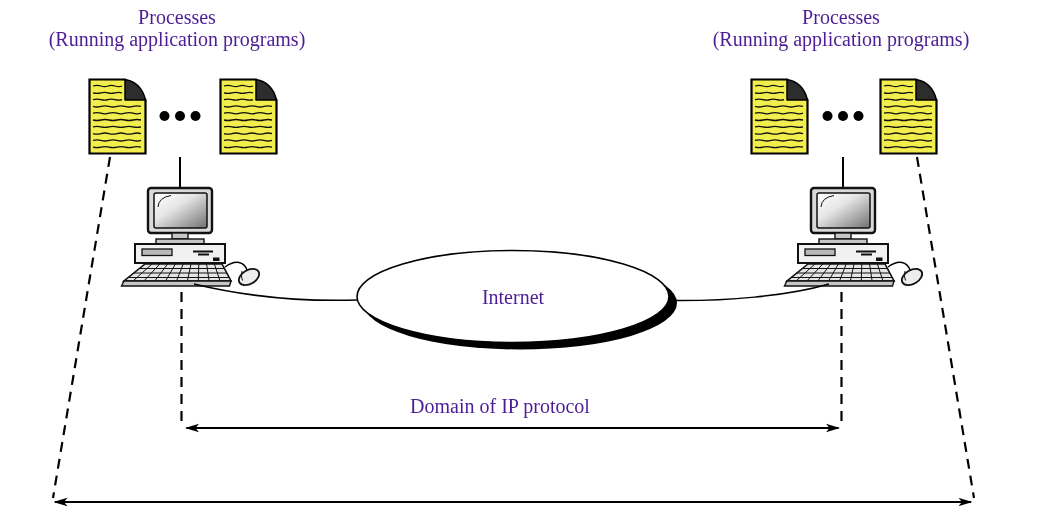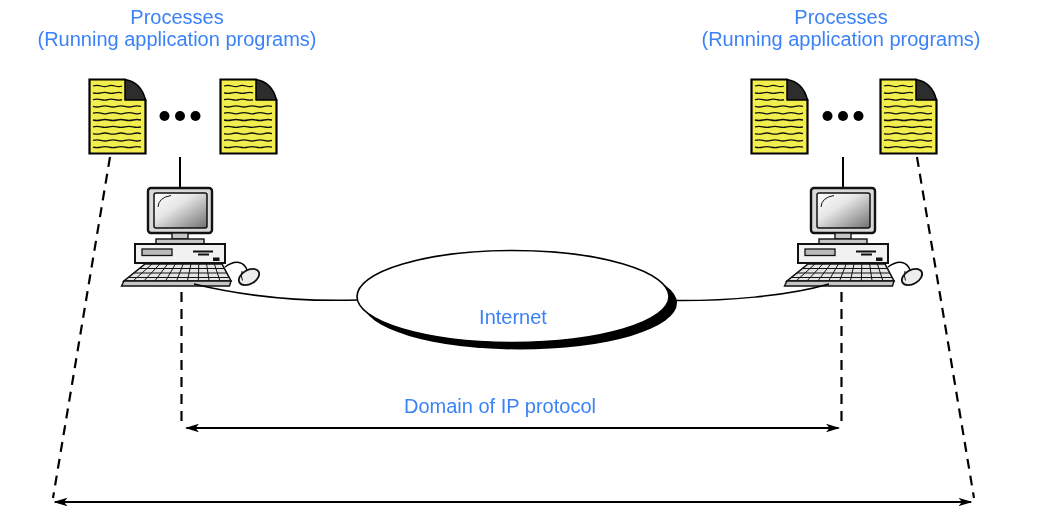--- a/index.html
+++ b/index.html
@@ -1,18 +1,18 @@
 <!DOCTYPE html>
 <html><head>
 <meta charset="utf-8">
 <style>
   html,body{margin:0;padding:0;background:#ffffff;}
   .canvas{
     position:relative;width:1040px;height:530px;background:#ffffff;overflow:hidden;
-    font-family:Liberation Sans, sans-serif;color:#3b82f6;
+    font-family:Liberation Serif, serif;color:#4c1d95;
   }
   .canvas svg{position:absolute;left:0;top:0;}
   .lbl{position:absolute;white-space:nowrap;text-align:center;font-size:20px;line-height:22px;
        transform:translateX(-50%);}
   .lbl-center{transform:translate(-50%,-50%);}
   
   .doc-page{fill:#f2ee4e;stroke:#000;stroke-width:2.2;}
   .doc-fold{fill:#2d2d2d;stroke:#000;stroke-width:1.5;stroke-linejoin:round;}
   .doc-lines{fill:none;stroke:#111;stroke-width:1.3;}
   .pc-bezel{fill:#d9d9d9;stroke:#111;stroke-width:2.4;}
@@ -124,18 +124,18 @@
 
   <div class="lbl" style="left:177px;top:6px;">
     <div>Processes</div>
     <div>(Running application programs)</div>
   </div>
   <div class="lbl" style="left:841px;top:6px;">
     <div>Processes</div>
     <div>(Running application programs)</div>
   </div>
 
-  <div class="lbl lbl-center" style="left:513px;top:297px;margin-top:20px;">Internet</div>
+  <div class="lbl lbl-center" style="left:513px;top:297px;">Internet</div>
 
   <div class="lbl" style="left:500px;top:395px;">Domain of IP protocol</div>
 
 
 </div>
 
 </body></html>

